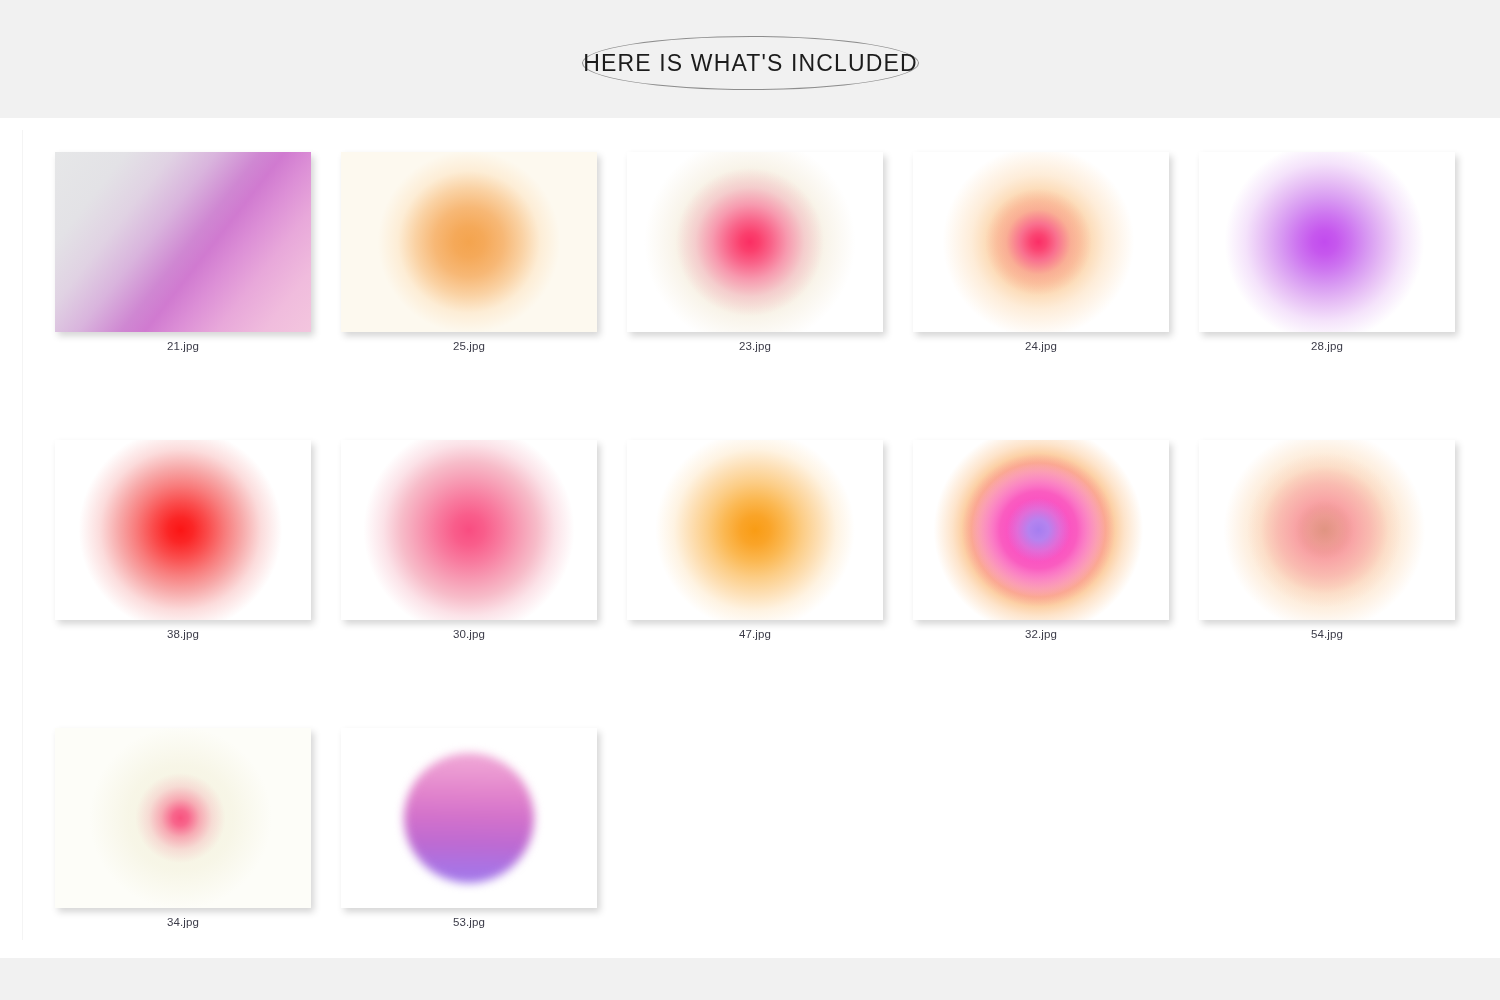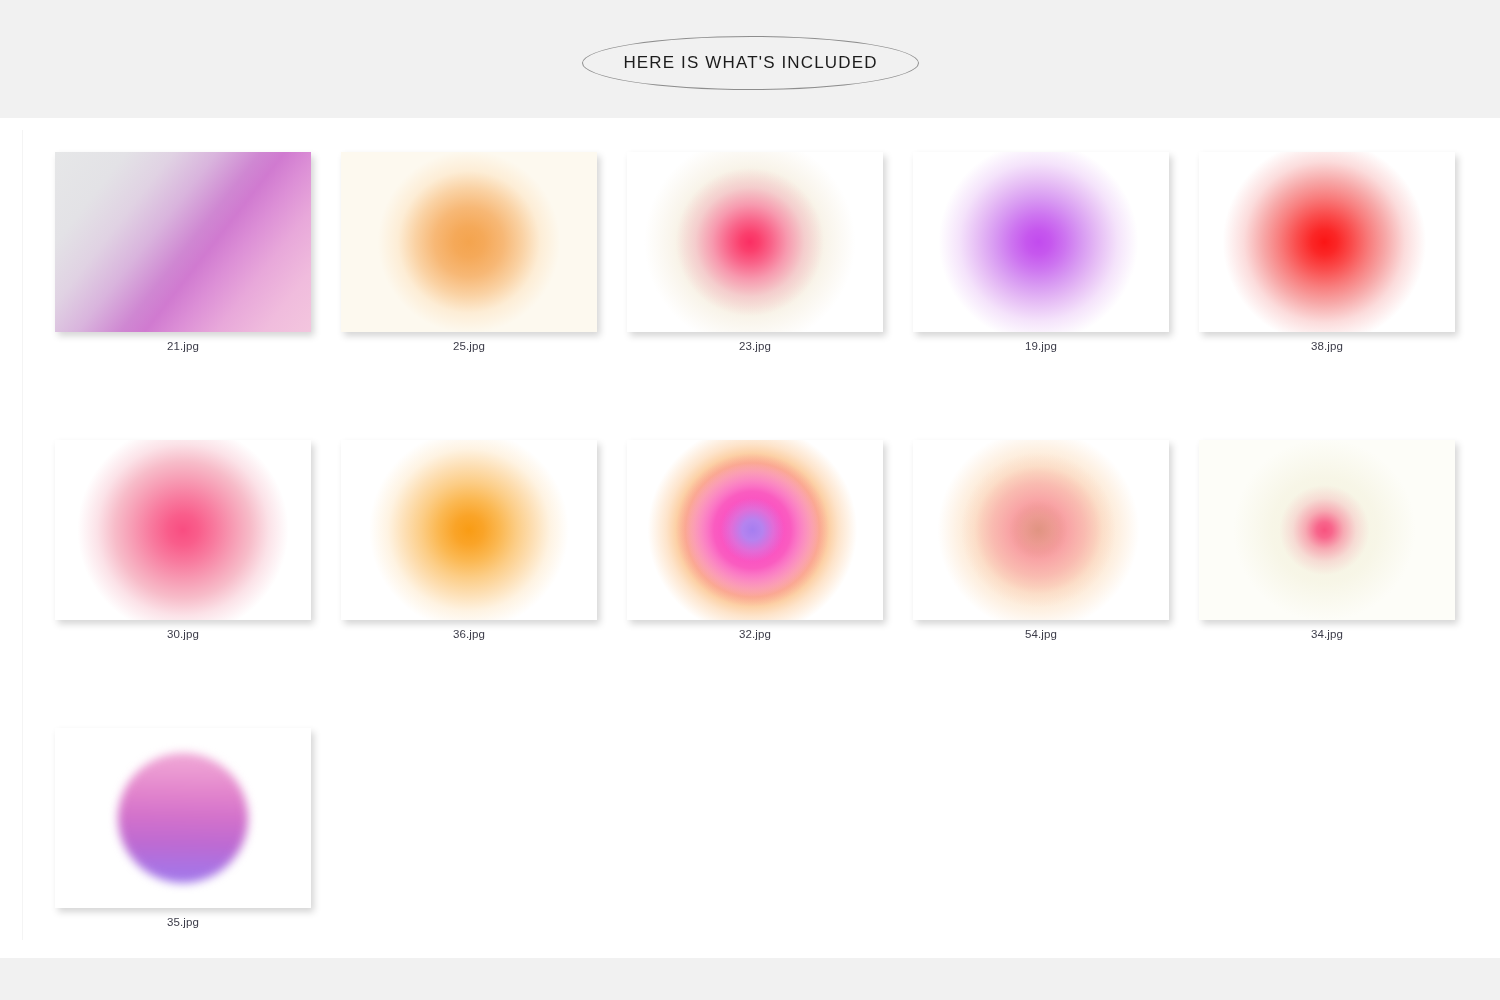--- a/index.html
+++ b/index.html
@@ -34,21 +34,21 @@
     top: 36px;
     width: 337px;
     height: 54px;
     border: 1px solid #8d8d8d;
     border-radius: 50%;
     display: flex;
     align-items: center;
     justify-content: center;
   }
   .header-ellipse .title {
-    font-size: 17px;
+    font-size: 23px;
     letter-spacing: 1.15px;
     color: #1c1c1c;
     font-weight: 400;
     white-space: nowrap;
   }
 
   
   .content {
     position: absolute;
     left: 0;
@@ -403,24 +403,33 @@
           <div class="thumb">
             <div class="layer sw-23-halo"></div>
             <div class="layer sw-23"></div>
           </div>
         </div>
         <div class="caption">23.jpg</div>
       </div>
       <div class="cell">
         <div class="thumb-wrap">
           <div class="thumb">
+            <div class="layer sw-24-halo"></div>
+            <div class="layer sw-24"></div>
+          </div>
+        </div>
+        <div class="caption">24.jpg</div>
+      </div>
+      <div class="cell">
+        <div class="thumb-wrap">
+          <div class="thumb">
             <div class="layer sw-28"></div>
           </div>
         </div>
-        <div class="caption">19.jpg</div>
+        <div class="caption">28.jpg</div>
       </div>
       <div class="cell">
         <div class="thumb-wrap">
           <div class="thumb">
             <div class="layer sw-29"></div>
           </div>
         </div>
         <div class="caption">38.jpg</div>
       </div>
       <div class="cell">
@@ -430,21 +439,21 @@
           </div>
         </div>
         <div class="caption">30.jpg</div>
       </div>
       <div class="cell">
         <div class="thumb-wrap">
           <div class="thumb">
             <div class="layer sw-31"></div>
           </div>
         </div>
-        <div class="caption">36.jpg</div>
+        <div class="caption">47.jpg</div>
       </div>
       <div class="cell">
         <div class="thumb-wrap">
           <div class="thumb">
             <div class="layer sw-32-outer"></div>
             <div class="layer sw-32-mid"></div>
             <div class="layer sw-32-core"></div>
           </div>
         </div>
         <div class="caption">32.jpg</div>
@@ -469,20 +478,20 @@
         </div>
         <div class="caption">34.jpg</div>
       </div>
       <div class="cell">
         <div class="thumb-wrap">
           <div class="thumb">
             <div class="layer sw-35"></div>
             <div class="sw-35-ball"></div>
           </div>
         </div>
-        <div class="caption">35.jpg</div>
+        <div class="caption">53.jpg</div>
       </div>
     </div>
 </div>
 
 <div class="left-rule"></div>
 
 <div class="band band-bottom"></div>
 
 </body></html>

